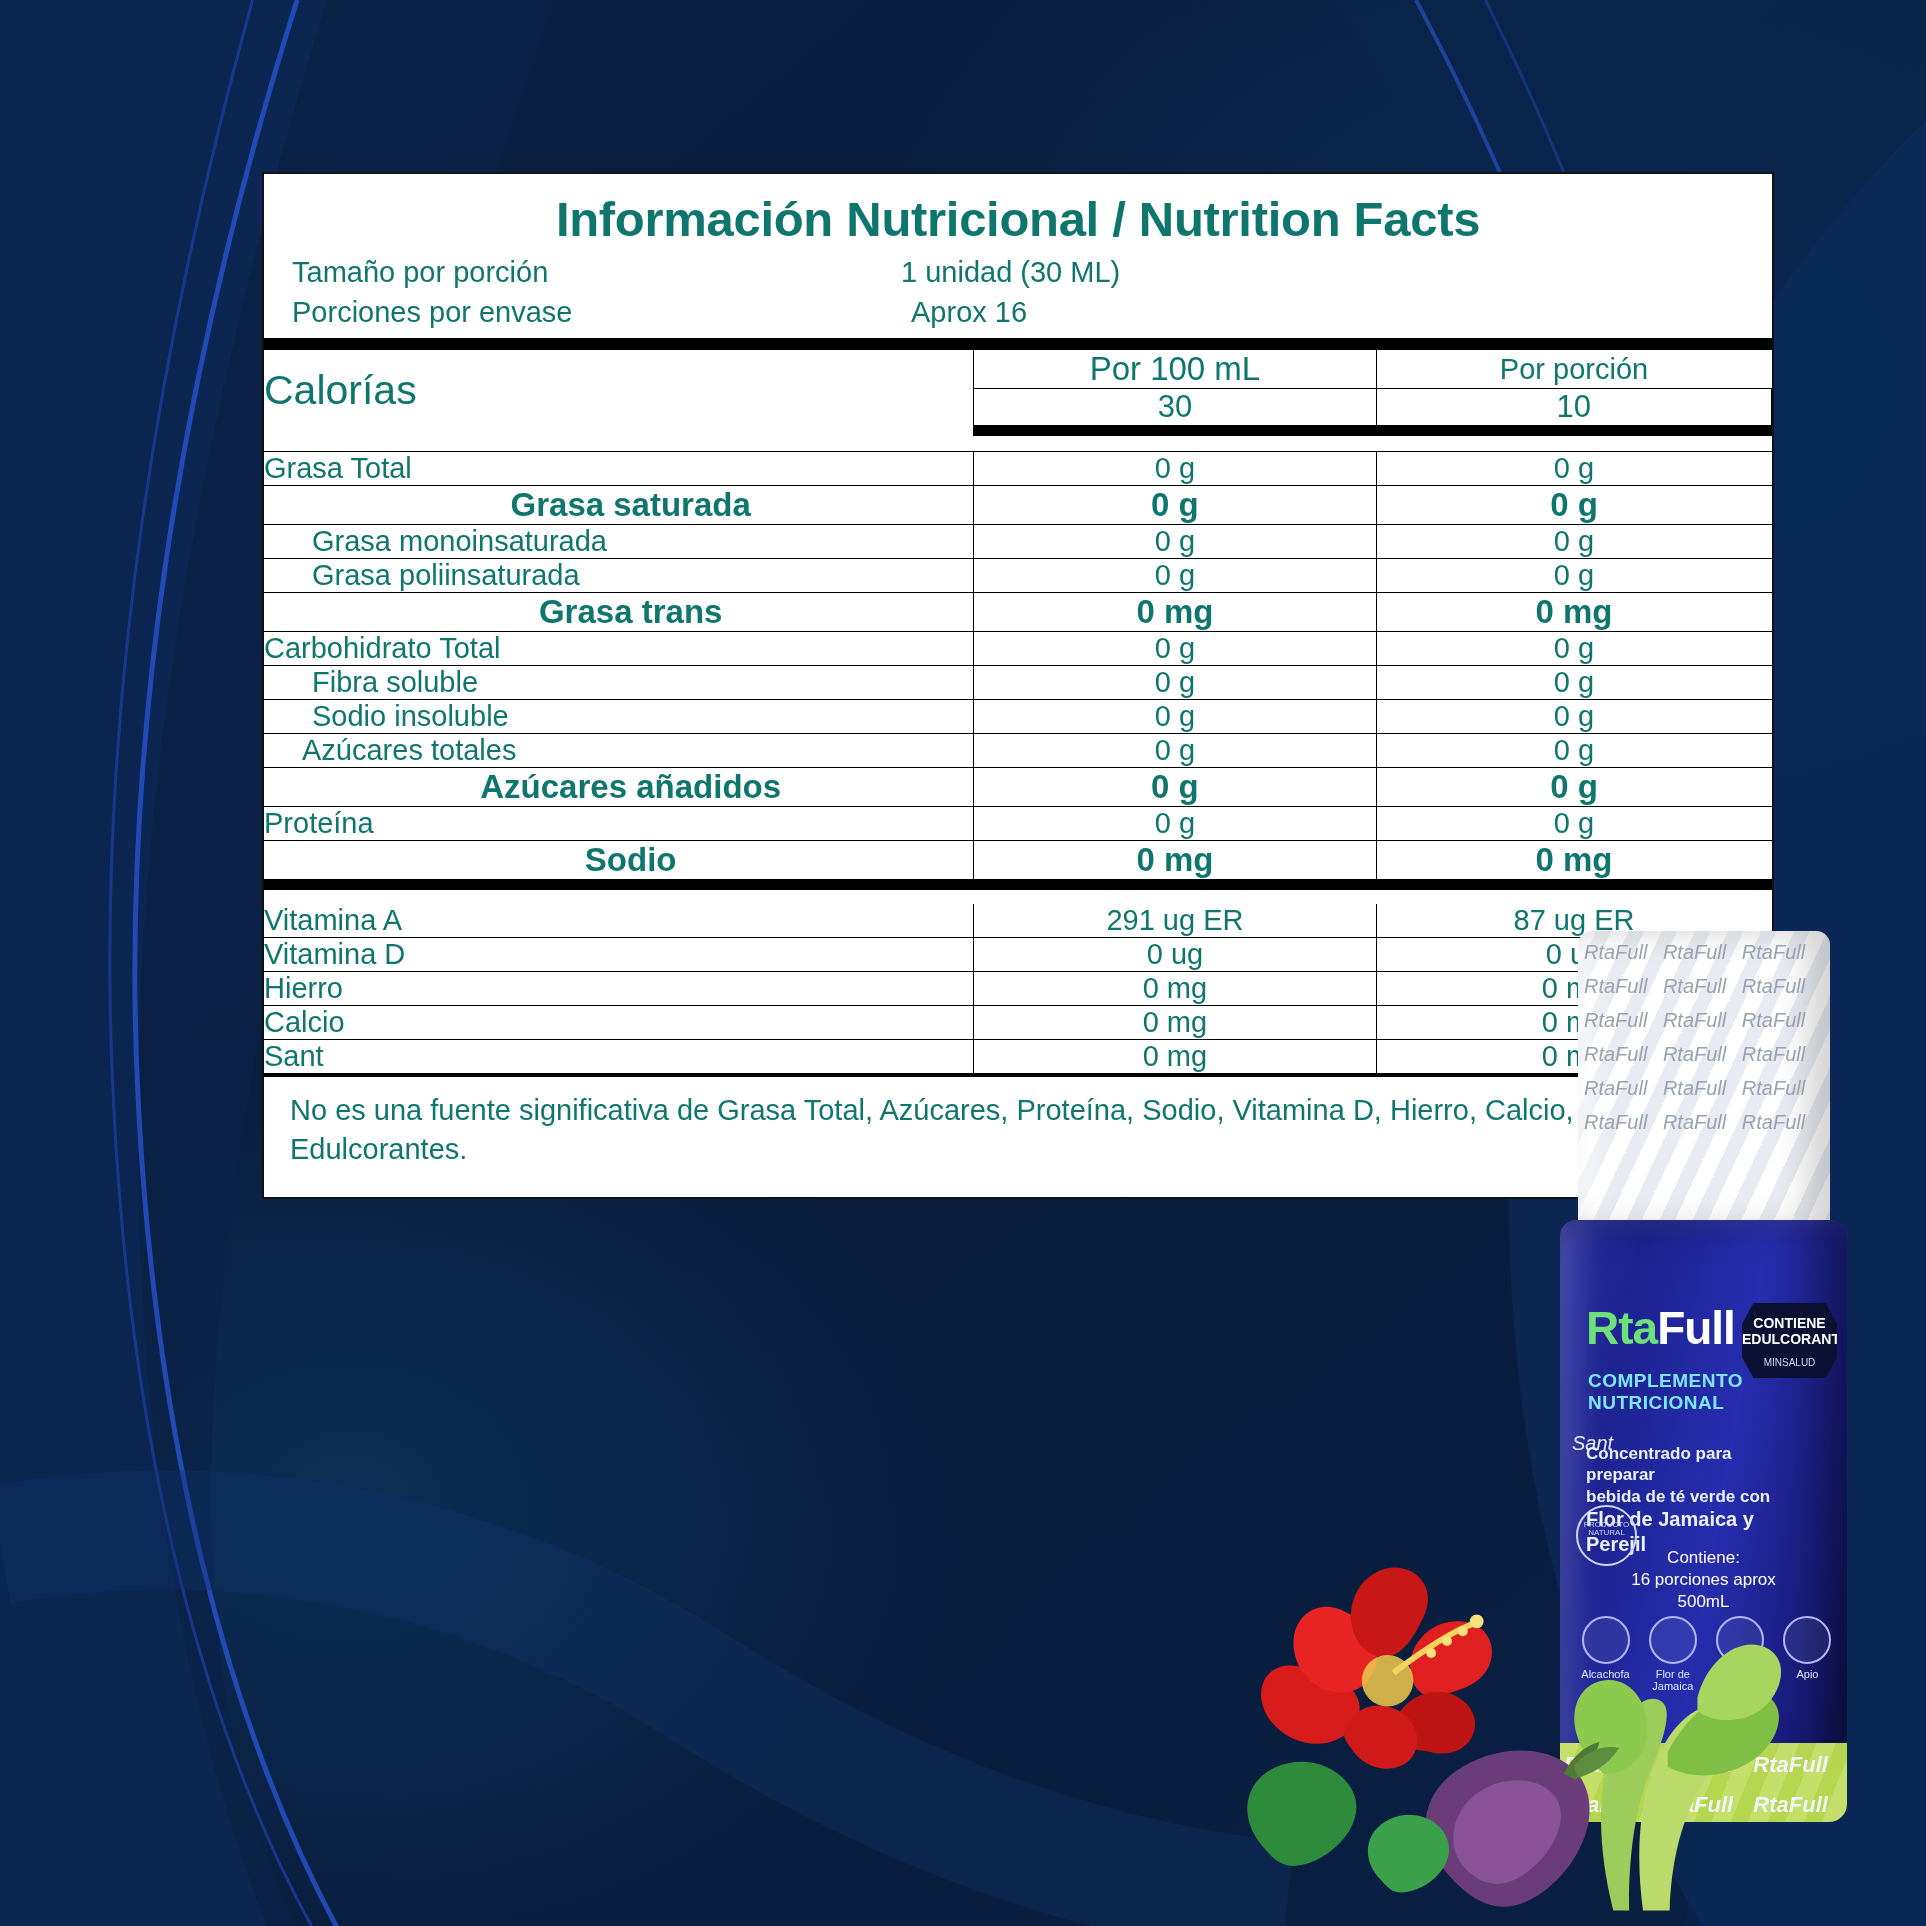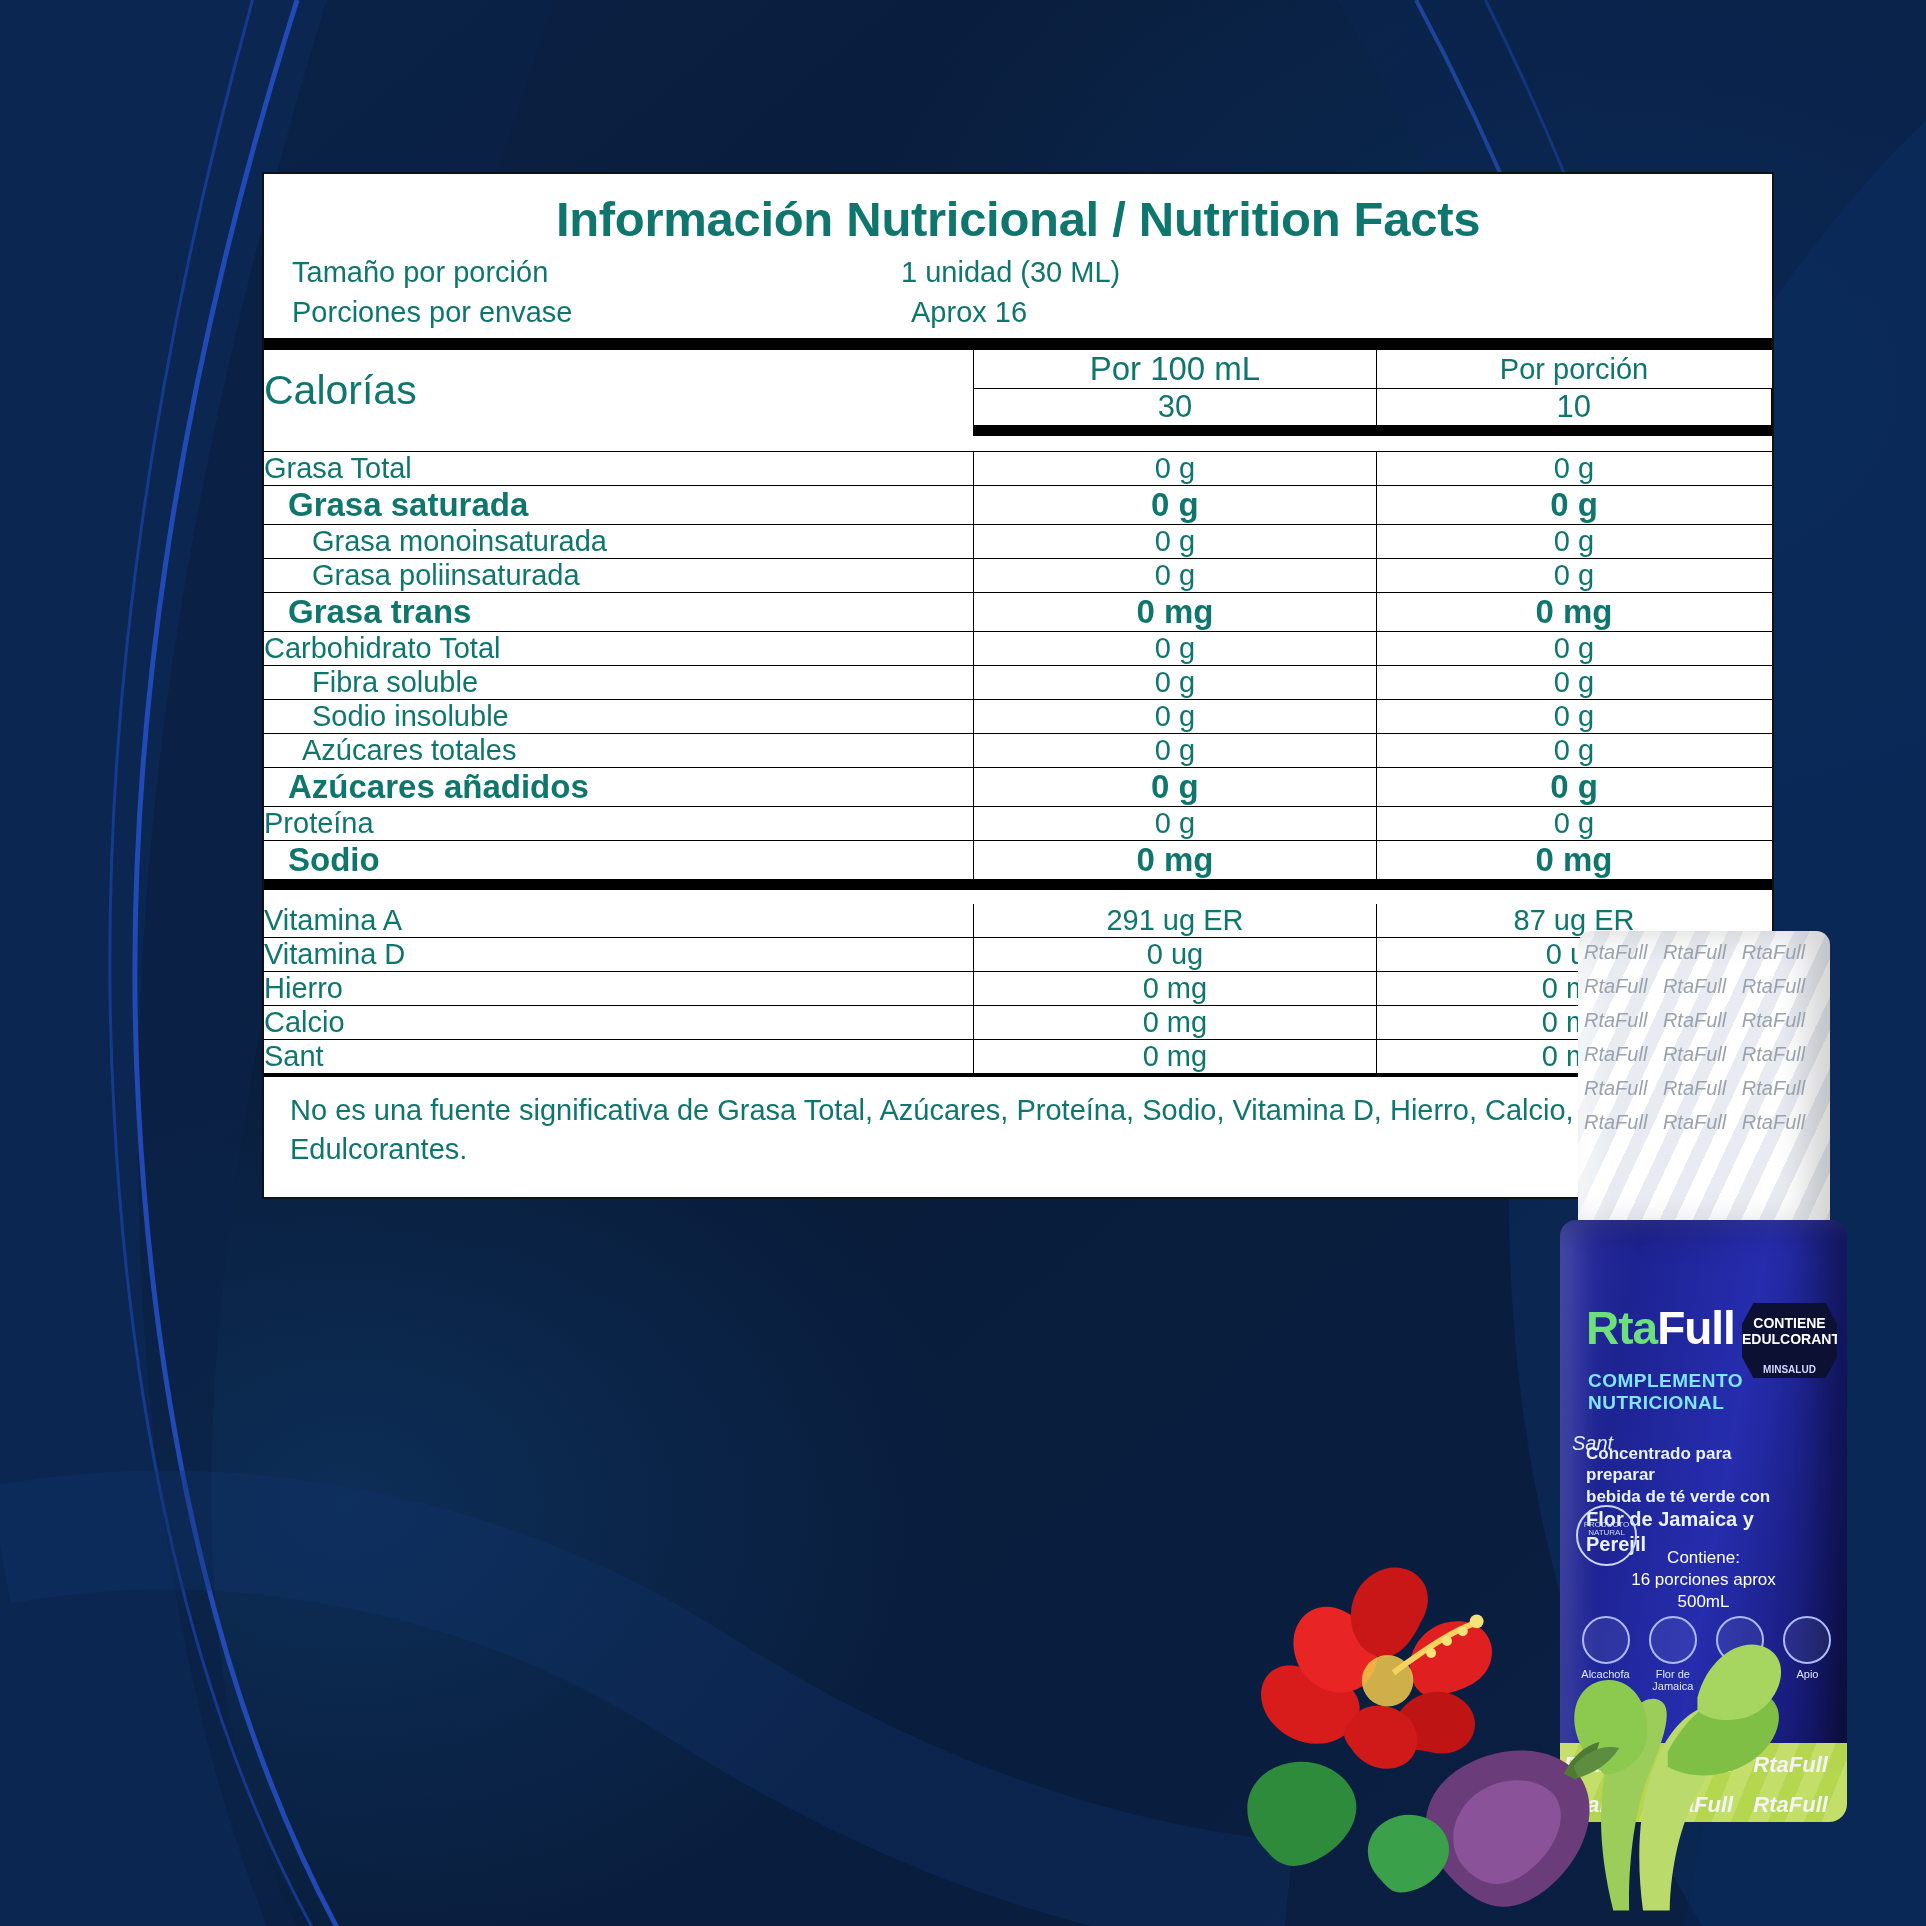--- a/index.html
+++ b/index.html
@@ -111,20 +111,21 @@
 
   .nut-name {
     font-size: 29px;
     padding: 5px 0 5px 22px;
     border-left: none !important;
   }
   .nut-name.b {
     font-size: 33px;
     font-weight: bold;
     padding-left: 24px;
+    text-align: center;
   }
   .nut-name.ind1 { padding-left: 48px; }
   .nut-name.ind2 { padding-left: 38px; }
   .nut-val {
     text-align: center;
     font-size: 29px;
     padding: 5px 4px 5px 4px;
   }
   .nut-val.b {
     font-size: 33px;
@@ -246,21 +247,21 @@
     background: #0c1033;
     color: #fff;
     font-size: 14px;
     font-weight: bold;
     text-align: center;
     line-height: 1.15;
     padding-top: 12px;
     box-sizing: border-box;
     clip-path: polygon(12% 0,88% 0,100% 28%,100% 72%,88% 100%,12% 100%,0 72%,0 28%);
   }
-  .badge small { display:block; font-size: 10px; font-weight: bold; margin-top: 17px; color:#cfd6ff;}
+  .badge small { display:block; font-size: 10px; font-weight: normal; margin-top: 10px; color:#cfd6ff;}
   .contiene {
     position: absolute;
     left: 0; right: 0;
     top: 327px;
     text-align: center;
     font-size: 17px;
     color: #fff;
     line-height: 1.3;
   }
   .seal {

